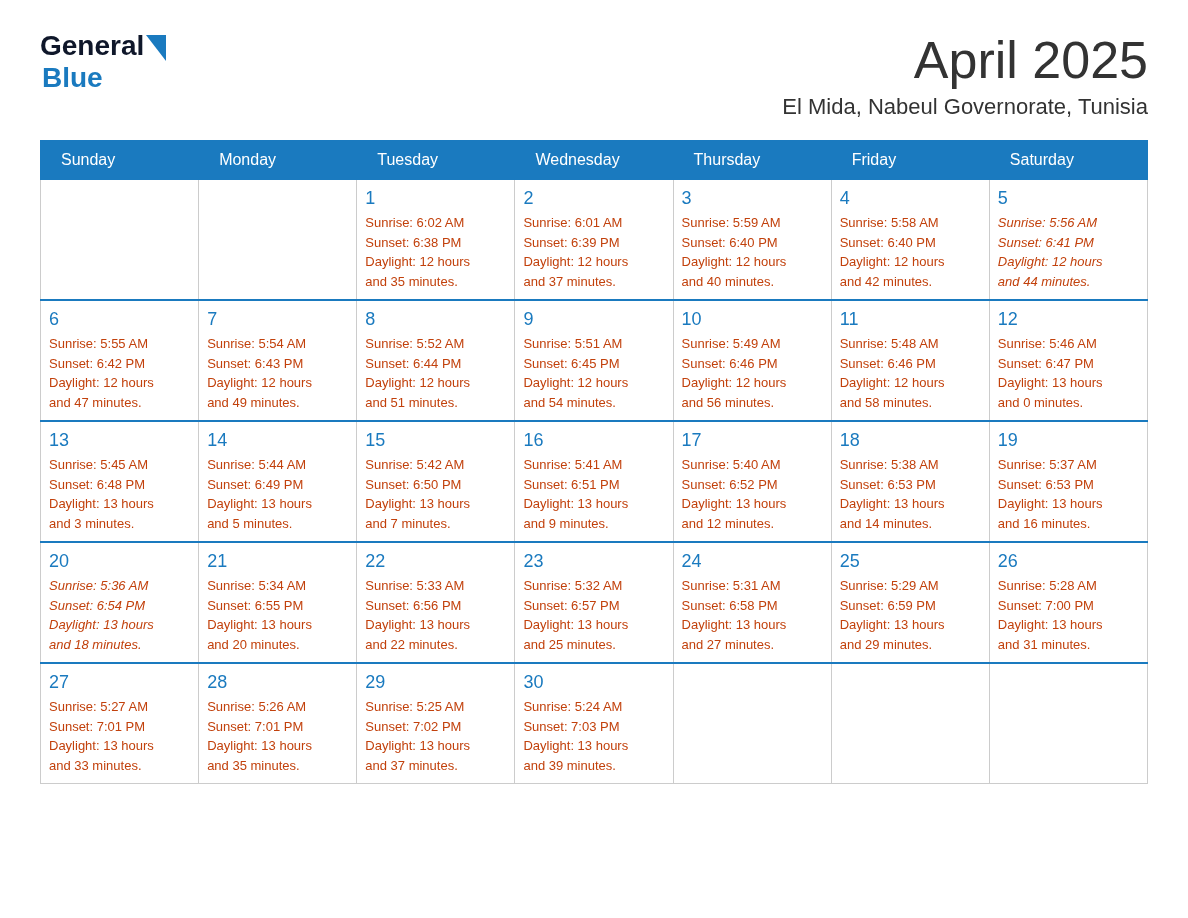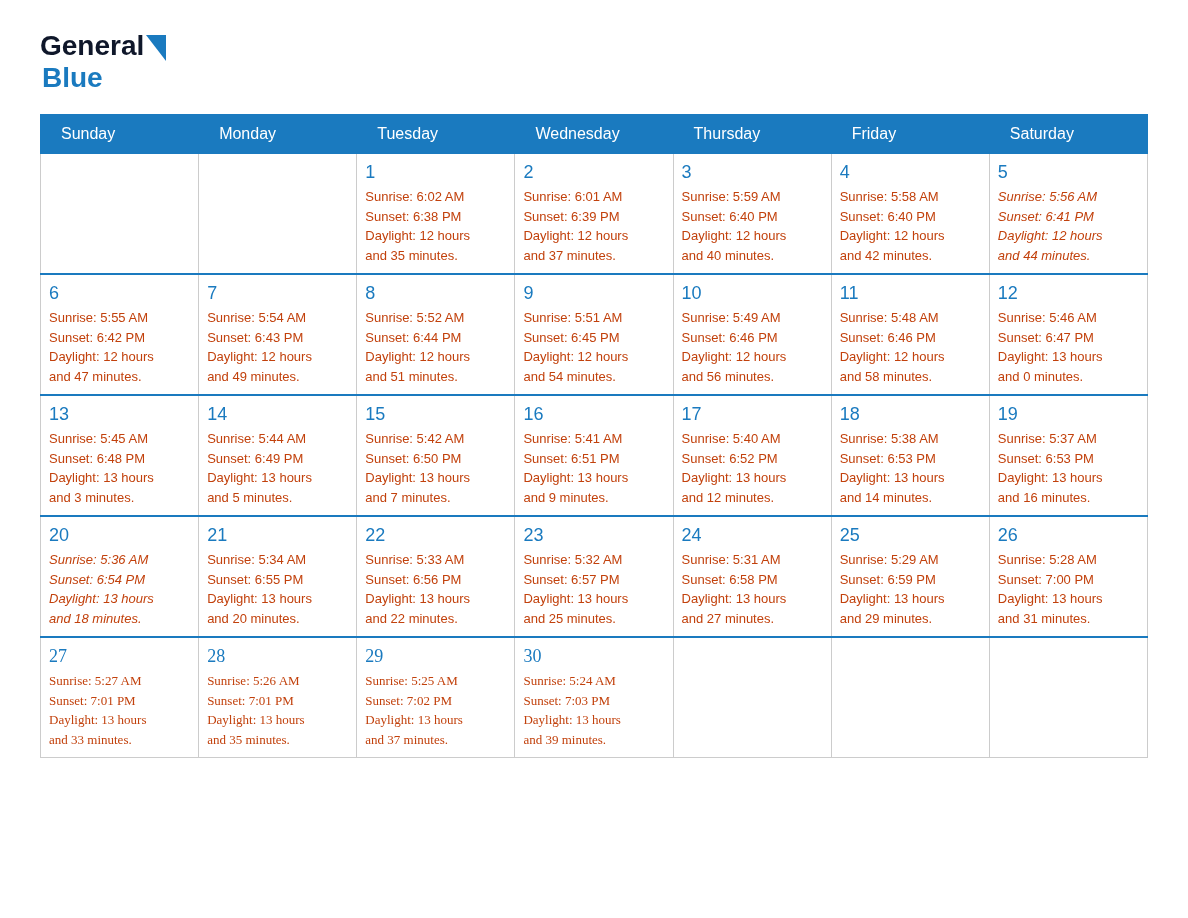--- a/index.html
+++ b/index.html
@@ -91,40 +91,43 @@
       line-height: 1.5;
     }
     .empty-cell {
       background: #fff;
     }
     .calendar tbody tr {
       border-bottom: 2px solid #1a7abf;
     }
     .calendar tbody tr:last-child {
       border-bottom: none;
-      font-family: Liberation Serif, serif;
     }
   </style>
 </head>
 <body>
 
 <div class="header">
   <div class="logo">
     <div class="logo-wrapper">
       <div class="logo-line1">
         <span class="logo-text-general">General</span>
         <svg width="20" height="26" viewBox="0 0 20 26" style="margin-left:2px; margin-top:4px;">
           <polygon points="0,0 20,0 20,26" fill="#1a7abf"></polygon>
         </svg>
       </div>
       <div class="logo-line2">
         <span class="logo-text-blue">Blue</span>
       </div>
     </div>
   </div>
+  <div class="title-section">
+    <div class="month-title">April 2025</div>
+    <div class="location-title">El Mida, Nabeul Governorate, Tunisia</div>
+  </div>
 </div>
 
 <table class="calendar">
   <thead>
     <tr>
     <th>Sunday</th>
         <th>Monday</th>
         <th>Tuesday</th>
         <th>Wednesday</th>
         <th>Thursday</th>

